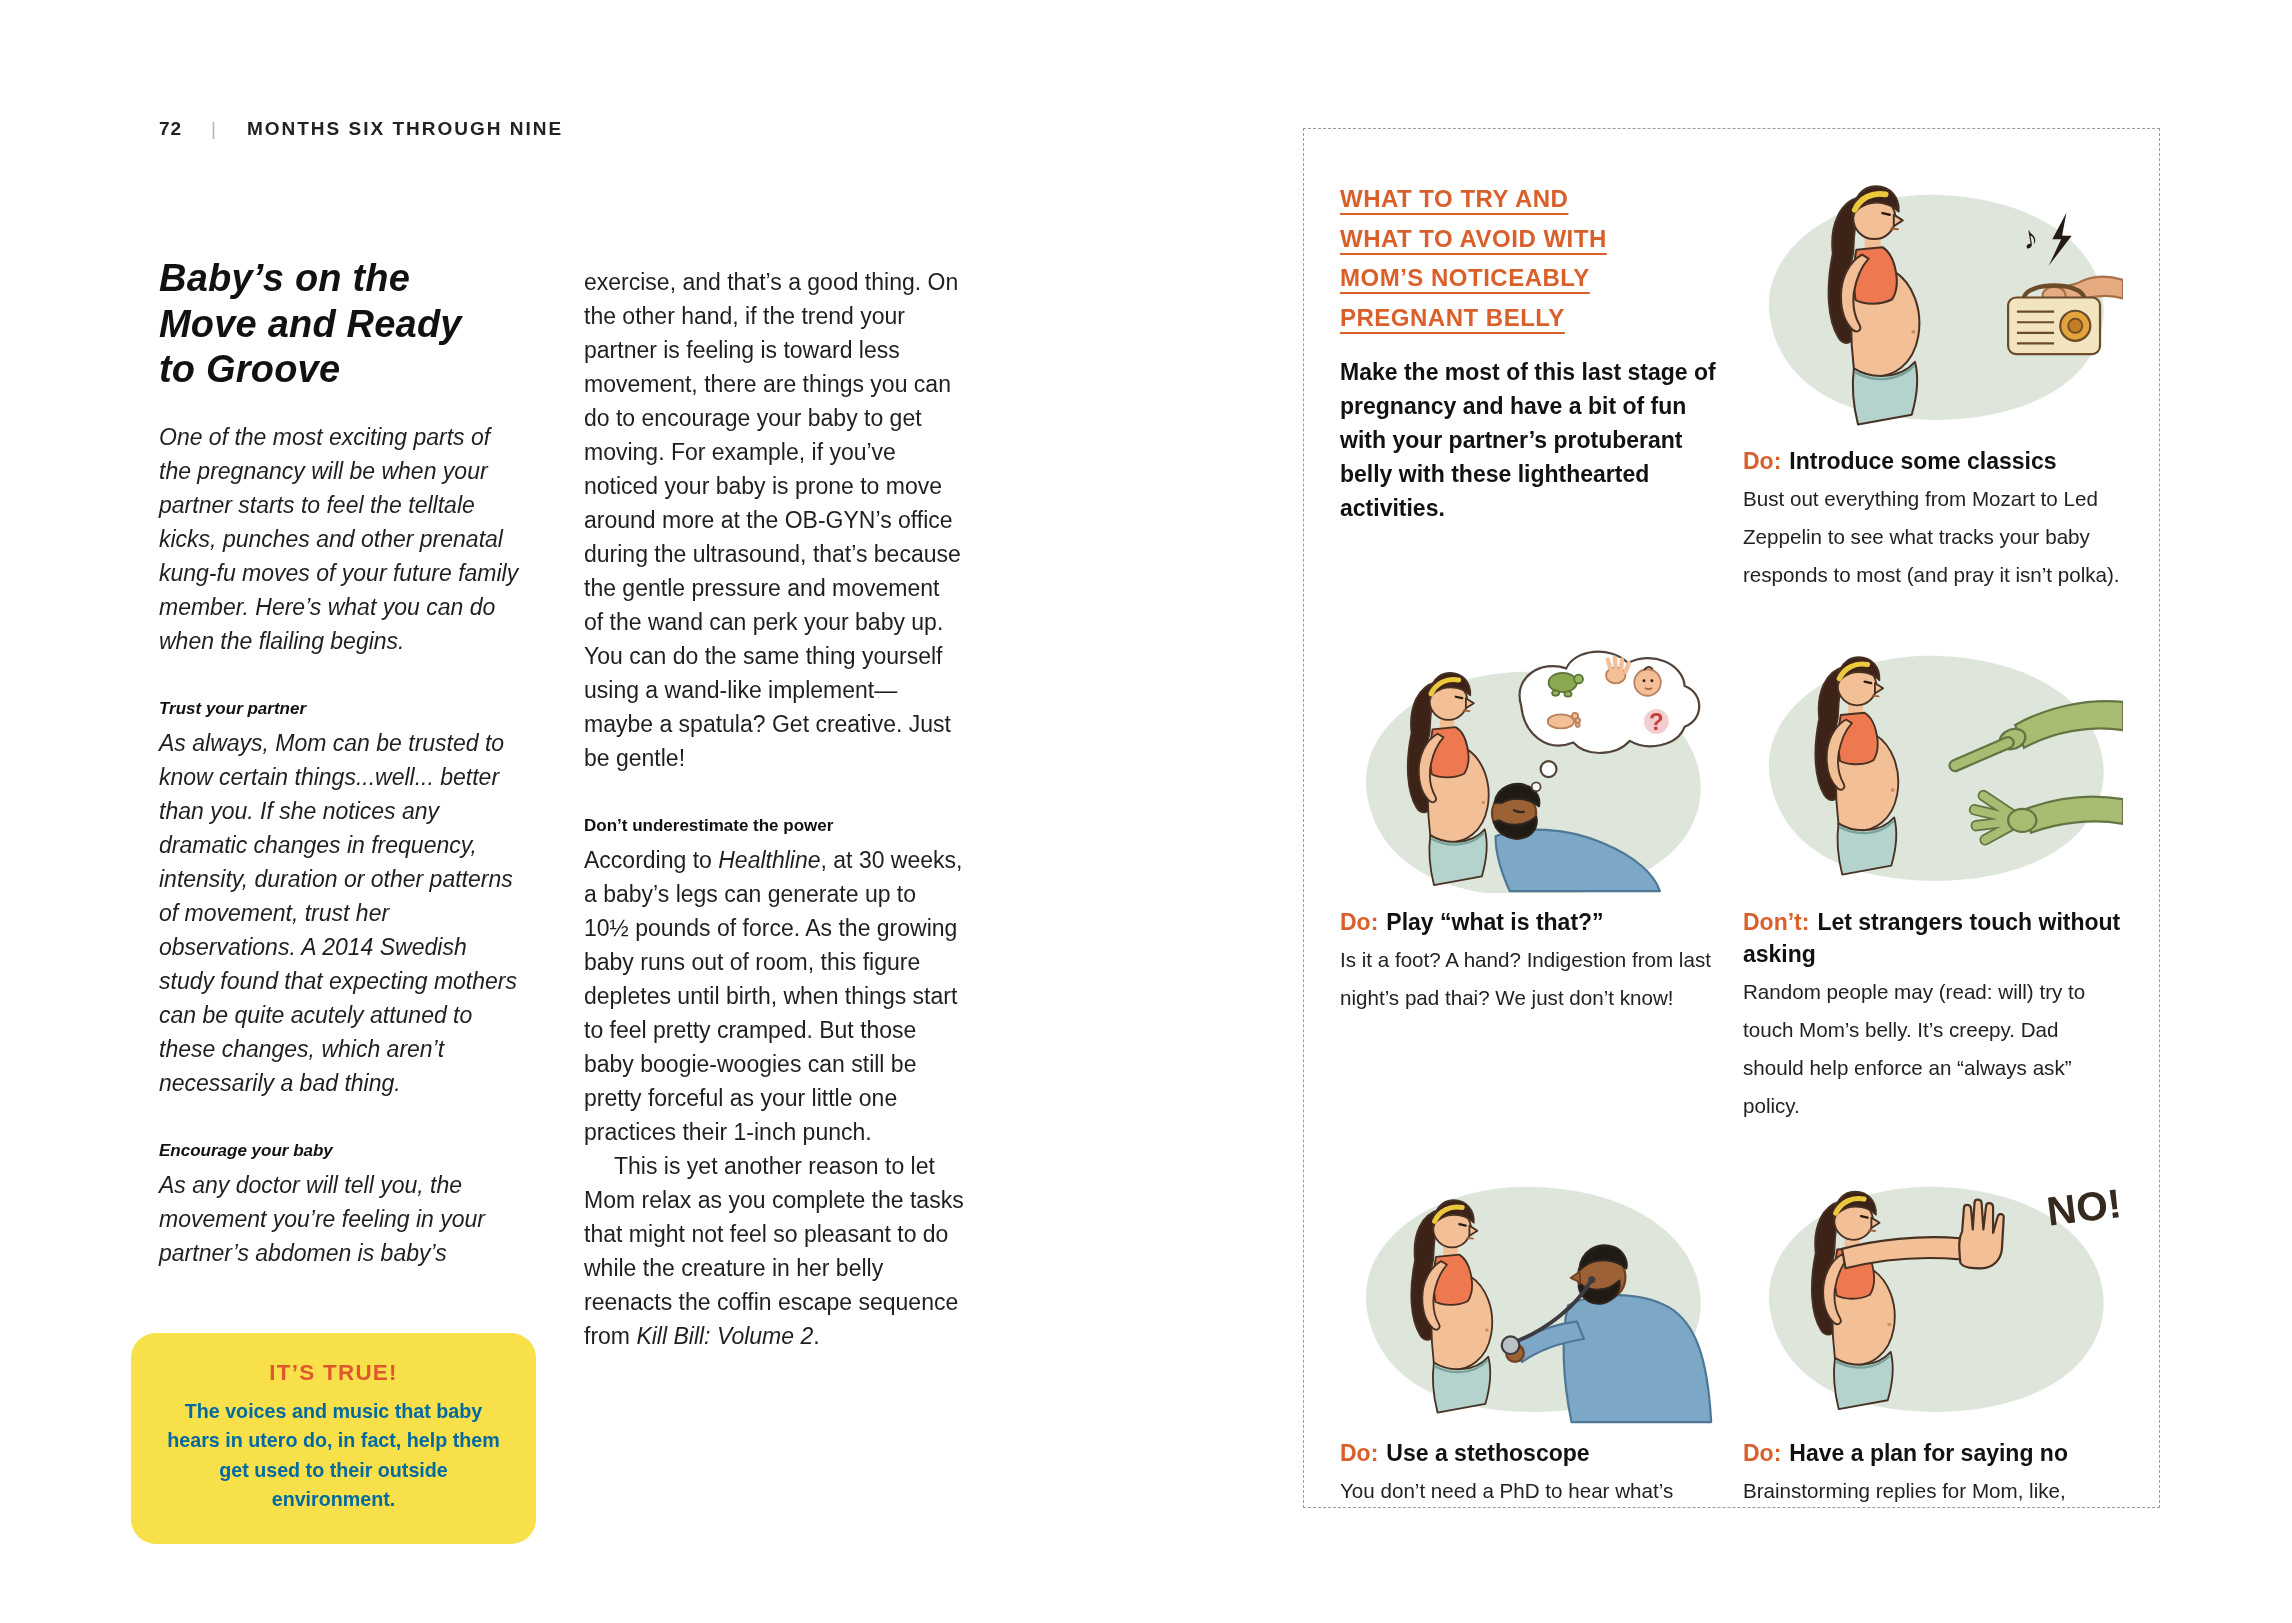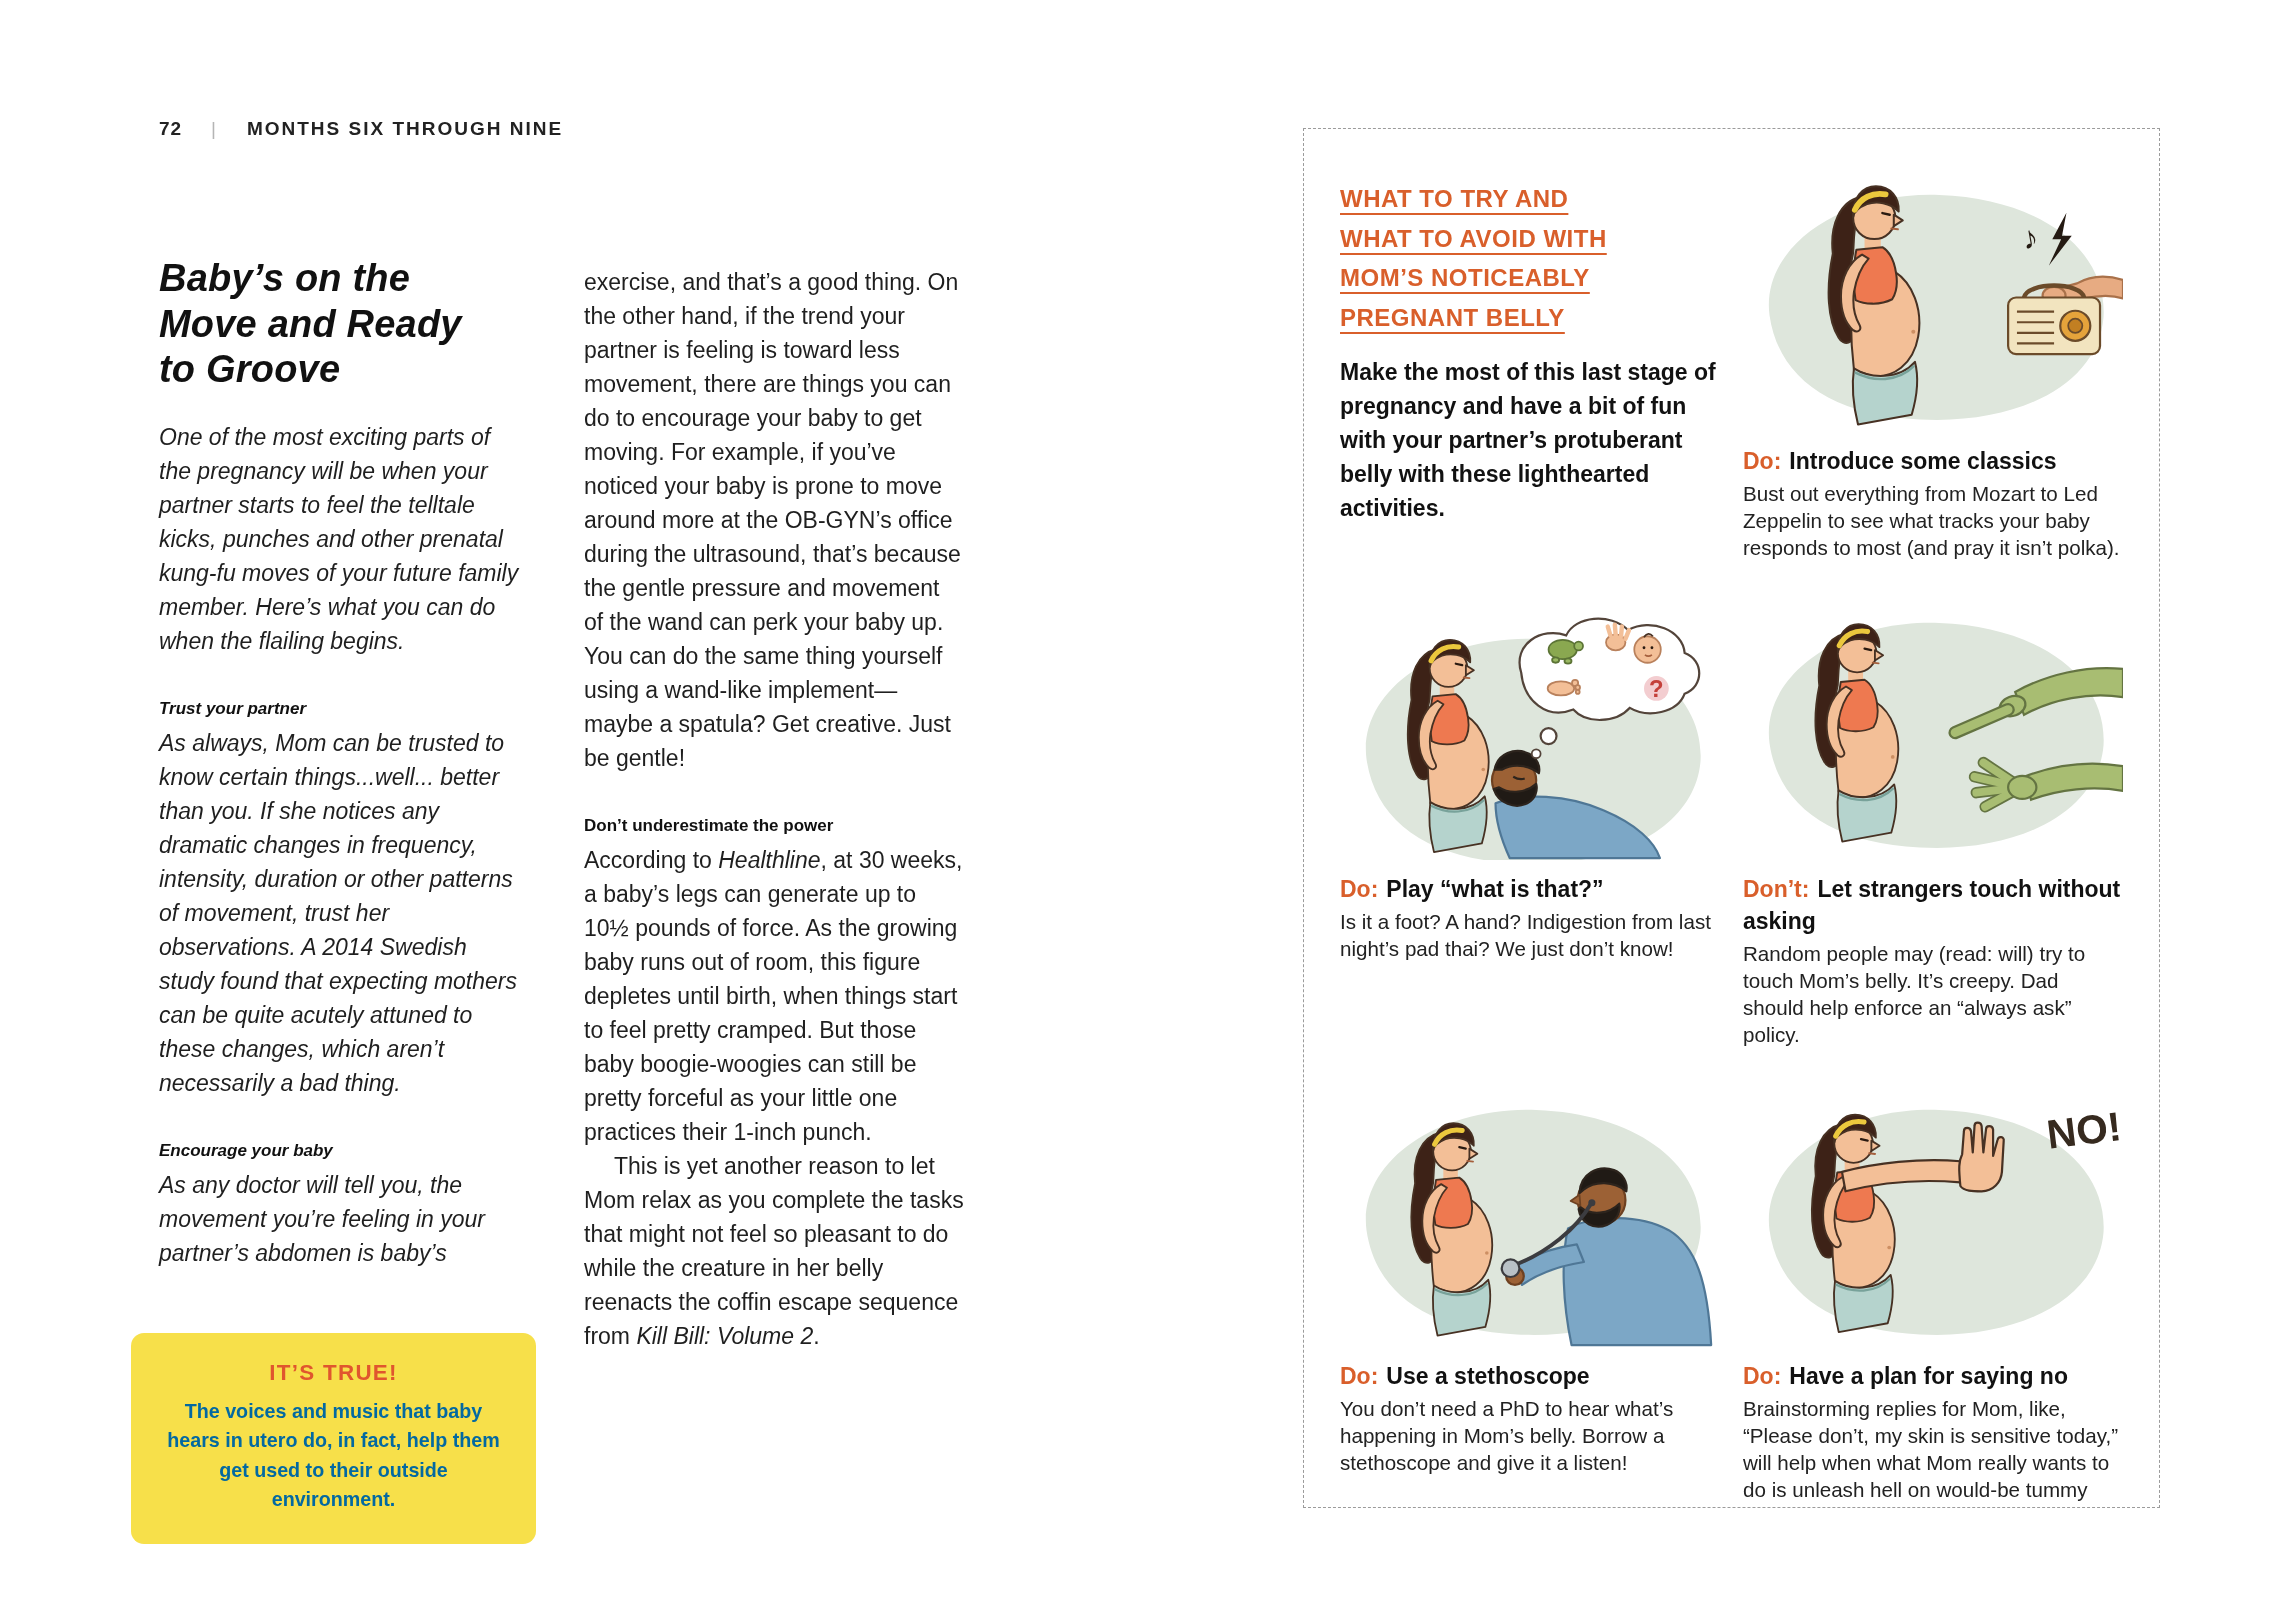--- a/index.html
+++ b/index.html
@@ -31,21 +31,21 @@
   }
   .body-text { font-size: 23px; line-height: 34px; color: #1f1f1f; }
   .sec-head { font-size: 17px; line-height: 34px; font-weight: bold; color: #111; margin-top: 34px; }
   .para2 { text-indent: 30px; }
   .col2 .body-text + .body-text { margin-top: 0; }
   em { font-style: italic; }
 
   
   .callout {
     position: absolute; left: 131px; top: 1333px; width: 405px;
-    background: #f7e04a; border-radius: 13px;
+    background: #f7e04a; border-radius: 25px;
     padding: 27px 30px 29px 30px; text-align: center;
   }
   .callout-title {
     font-size: 22.4px; font-weight: bold; color: #e0562e;
     letter-spacing: 1.3px; margin-bottom: 10.7px;
   }
   .callout-body { font-size: 19.7px; line-height: 29.6px; font-weight: bold; color: #0369a1; }
 
   
   .panel {
@@ -66,21 +66,21 @@
     margin-bottom: 11.6px;
   }
   .panel-intro {
     margin-top: 23px; font-size: 23px; line-height: 34px;
     font-weight: bold; color: #111;
   }
   .illo { width: 100%; height: 269px; margin-bottom: 12.5px; }
   .illo svg { width: 100%; height: 100%; display: block; }
   .cap-title { font-size: 23px; line-height: 32px; font-weight: bold; color: #111; }
   .do-label { color: #d95f2b; margin-right: 8px; }
-  .cap-body { font-size: 20.6px; line-height: 27px; color: #222; margin-top: 3.6px; }
+  .cap-body { font-size: 20.6px; line-height: 38px; color: #222; margin-top: 3.6px; }
 </style>
 </head>
 <body>
 
 <svg width="0" height="0" style="position:absolute" aria-hidden="true">
   <defs>
     <g id="mom" stroke="#473123" stroke-width="2.5" stroke-linejoin="round">
       <path d="M101,24 C76,30 63,58 67,94 C58,138 61,176 74,197 C80,208 95,205 92,190 C85,156 86,118 92,93 C93,66 96,42 101,24 Z" fill="#3d2217"></path>
       <rect x="106" y="64" width="20" height="26" fill="#f3bf97" stroke="none"></rect>
       <path d="M97,90 L127,87 C136,93 141,104 143,116 C165,130 178,162 172,196 C166,230 141,248 114,244 L93,237 C87,187 89,135 97,90 Z" fill="#f3bf97"></path>

